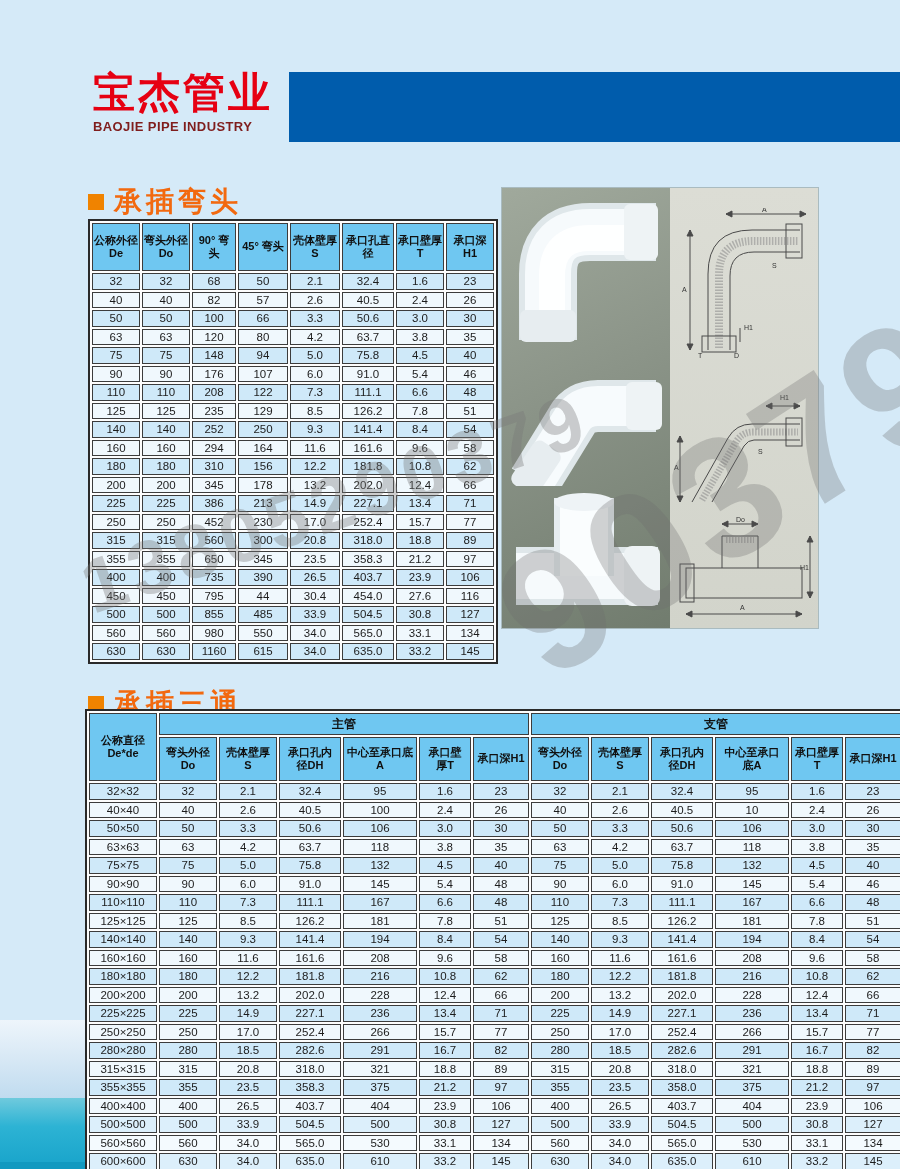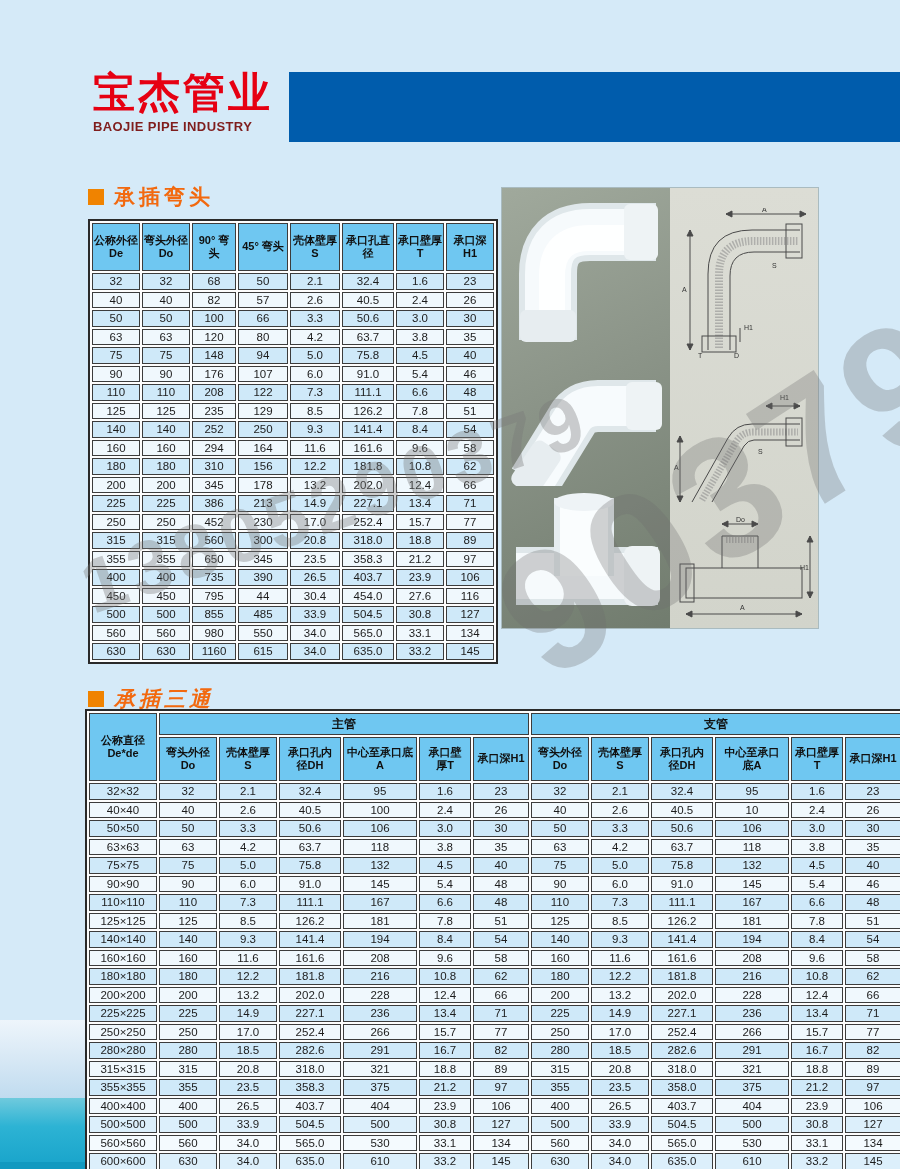--- a/index.html
+++ b/index.html
@@ -8,21 +8,21 @@
 
   
   .logo{position:absolute;left:93px;top:70px;width:195px;}
   .logo-title{font-size:42px;font-weight:bold;color:#e60012;letter-spacing:3px;line-height:1.1;white-space:nowrap;}
   .logo-sub{font-size:13px;font-weight:bold;color:#7f1d1d;letter-spacing:0.4px;margin-top:3px;white-space:nowrap;}
   .blue-bar{position:absolute;left:289px;top:72px;width:611px;height:70px;background:#005cac;}
 
   
   .sec-title{position:absolute;display:flex;align-items:center;gap:10px;}
   .sec-square{width:16px;height:16px;background:#f08300;}
-  .sec-text{font-size:21px;font-weight:bold;color:#f2690f;letter-spacing:4px;}
+  .sec-text{font-size:28px;font-weight:bold;color:#f2690f;letter-spacing:4px;}
 
   
   .tbl{border-collapse:separate;border-spacing:2px;background:#fdfdfd;border:2px solid #2a2a2a;table-layout:fixed;}
   .tbl th{background:#6fc7f1;font-weight:bold;font-size:11px;line-height:1.2;text-align:center;vertical-align:middle;border:1px solid #3c3c3c;white-space:pre-line;padding:1px;color:#101010;}
   .tbl td{font-size:11.5px;text-align:center;vertical-align:middle;border:1px solid #3c3c3c;padding:0;height:14.5px;line-height:14.5px;color:#1c1c1c;overflow:hidden;white-space:nowrap;}
   .tbl tbody tr:nth-child(odd) td{background:#cfe9f9;}
   .tbl tbody tr:nth-child(even) td{background:#f0f8fd;}
   #elbow-table{position:absolute;left:88px;top:219px;width:402px;}
   #elbow-table th{height:44px;}
   #tee-table{position:absolute;left:85px;top:709px;width:812px;}
@@ -400,21 +400,21 @@
           <line x1="12" y1="98" x2="128" y2="98"></line>
           <path d="M12,98 l6,-3 v6 z M128,98 l-6,-3 v6 z" fill="#4a4a4a"></path>
         </g>
         <text x="62" y="6" font-size="7" fill="#333">Do</text>
         <text x="126" y="54" font-size="7" fill="#333">H1</text>
         <text x="66" y="94" font-size="7" fill="#333">A</text>
       </svg>
     </div>
   </div>
 
-  <div class="sec-title above" style="left:88px;top:685px;font-style:italic;">
+  <div class="sec-title above" style="left:88px;top:685px;">
     <div class="sec-square"></div>
     <div class="sec-text">承插三通</div>
   </div>
 
   <table class="tbl above" id="tee-table">
     <colgroup>
       <col style="width:68px">
       <col style="width:58px">
         <col style="width:58px">
         <col style="width:62px">

